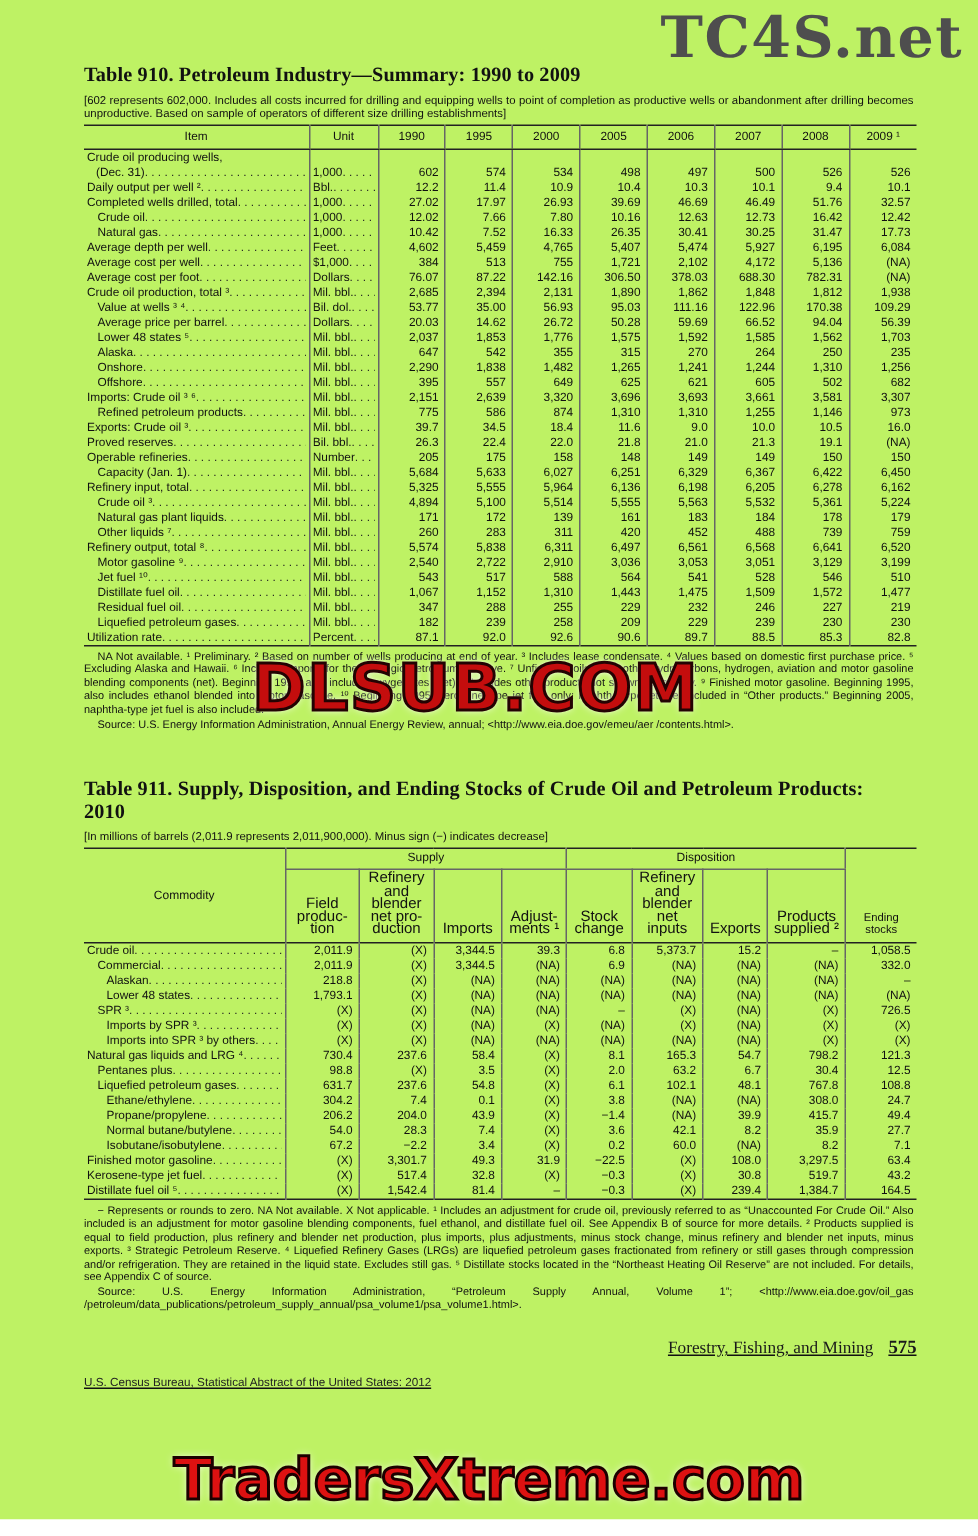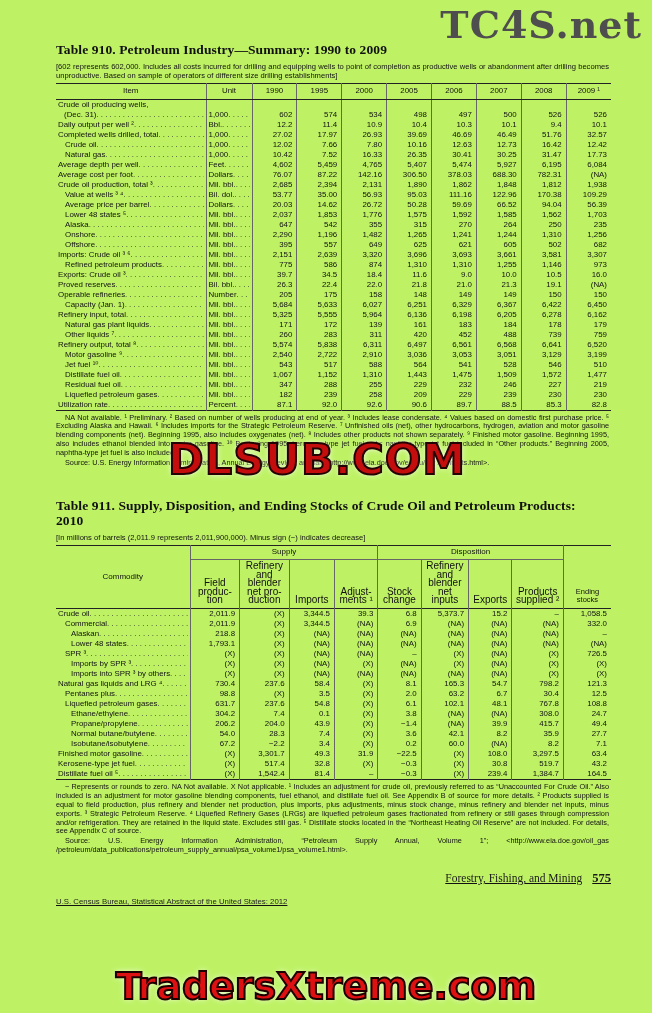--- a/index.html
+++ b/index.html
@@ -223,20 +223,42 @@
               <td class="num">4,765</td>
               <td class="num">5,407</td>
               <td class="num">5,474</td>
               <td class="num">5,927</td>
               <td class="num">6,195</td>
               <td class="num">6,084</td>
             </tr>
             <tr>
               <td class="item ind0">
                 <div class="dotline">
+                  <span>Average cost per well</span>
+                  <span class="dots"></span>
+                </div>
+              </td>
+              <td class="unit">
+                <div class="dotline">
+                  <span>$1,000</span>
+                  <span class="dots"></span>
+                </div>
+              </td>
+              <td class="num">384</td>
+              <td class="num">513</td>
+              <td class="num">755</td>
+              <td class="num">1,721</td>
+              <td class="num">2,102</td>
+              <td class="num">4,172</td>
+              <td class="num">5,136</td>
+              <td class="num">(NA)</td>
+            </tr>
+            <tr>
+              <td class="item ind0">
+                <div class="dotline">
                   <span>Average cost per foot</span>
                   <span class="dots"></span>
                 </div>
               </td>
               <td class="unit">
                 <div class="dotline">
                   <span>Dollars</span>
                   <span class="dots"></span>
                 </div>
               </td>
@@ -366,21 +388,21 @@
                   <span class="dots"></span>
                 </div>
               </td>
               <td class="unit">
                 <div class="dotline">
                   <span>Mil. bbl.</span>
                   <span class="dots"></span>
                 </div>
               </td>
               <td class="num">2,290</td>
-              <td class="num">1,196</td>
+              <td class="num">1,838</td>
               <td class="num">1,482</td>
               <td class="num">1,265</td>
               <td class="num">1,241</td>
               <td class="num">1,244</td>
               <td class="num">1,310</td>
               <td class="num">1,256</td>
             </tr>
             <tr>
               <td class="item ind1">
                 <div class="dotline">
@@ -549,20 +571,42 @@
                 </div>
               </td>
               <td class="num">5,325</td>
               <td class="num">5,555</td>
               <td class="num">5,964</td>
               <td class="num">6,136</td>
               <td class="num">6,198</td>
               <td class="num">6,205</td>
               <td class="num">6,278</td>
               <td class="num">6,162</td>
+            </tr>
+            <tr>
+              <td class="item ind1">
+                <div class="dotline">
+                  <span>Crude oil ³</span>
+                  <span class="dots"></span>
+                </div>
+              </td>
+              <td class="unit">
+                <div class="dotline">
+                  <span>Mil. bbl.</span>
+                  <span class="dots"></span>
+                </div>
+              </td>
+              <td class="num">4,894</td>
+              <td class="num">5,100</td>
+              <td class="num">5,514</td>
+              <td class="num">5,555</td>
+              <td class="num">5,563</td>
+              <td class="num">5,532</td>
+              <td class="num">5,361</td>
+              <td class="num">5,224</td>
             </tr>
             <tr>
               <td class="item ind1">
                 <div class="dotline">
                   <span>Natural gas plant liquids</span>
                   <span class="dots"></span>
                 </div>
               </td>
               <td class="unit">
                 <div class="dotline">

